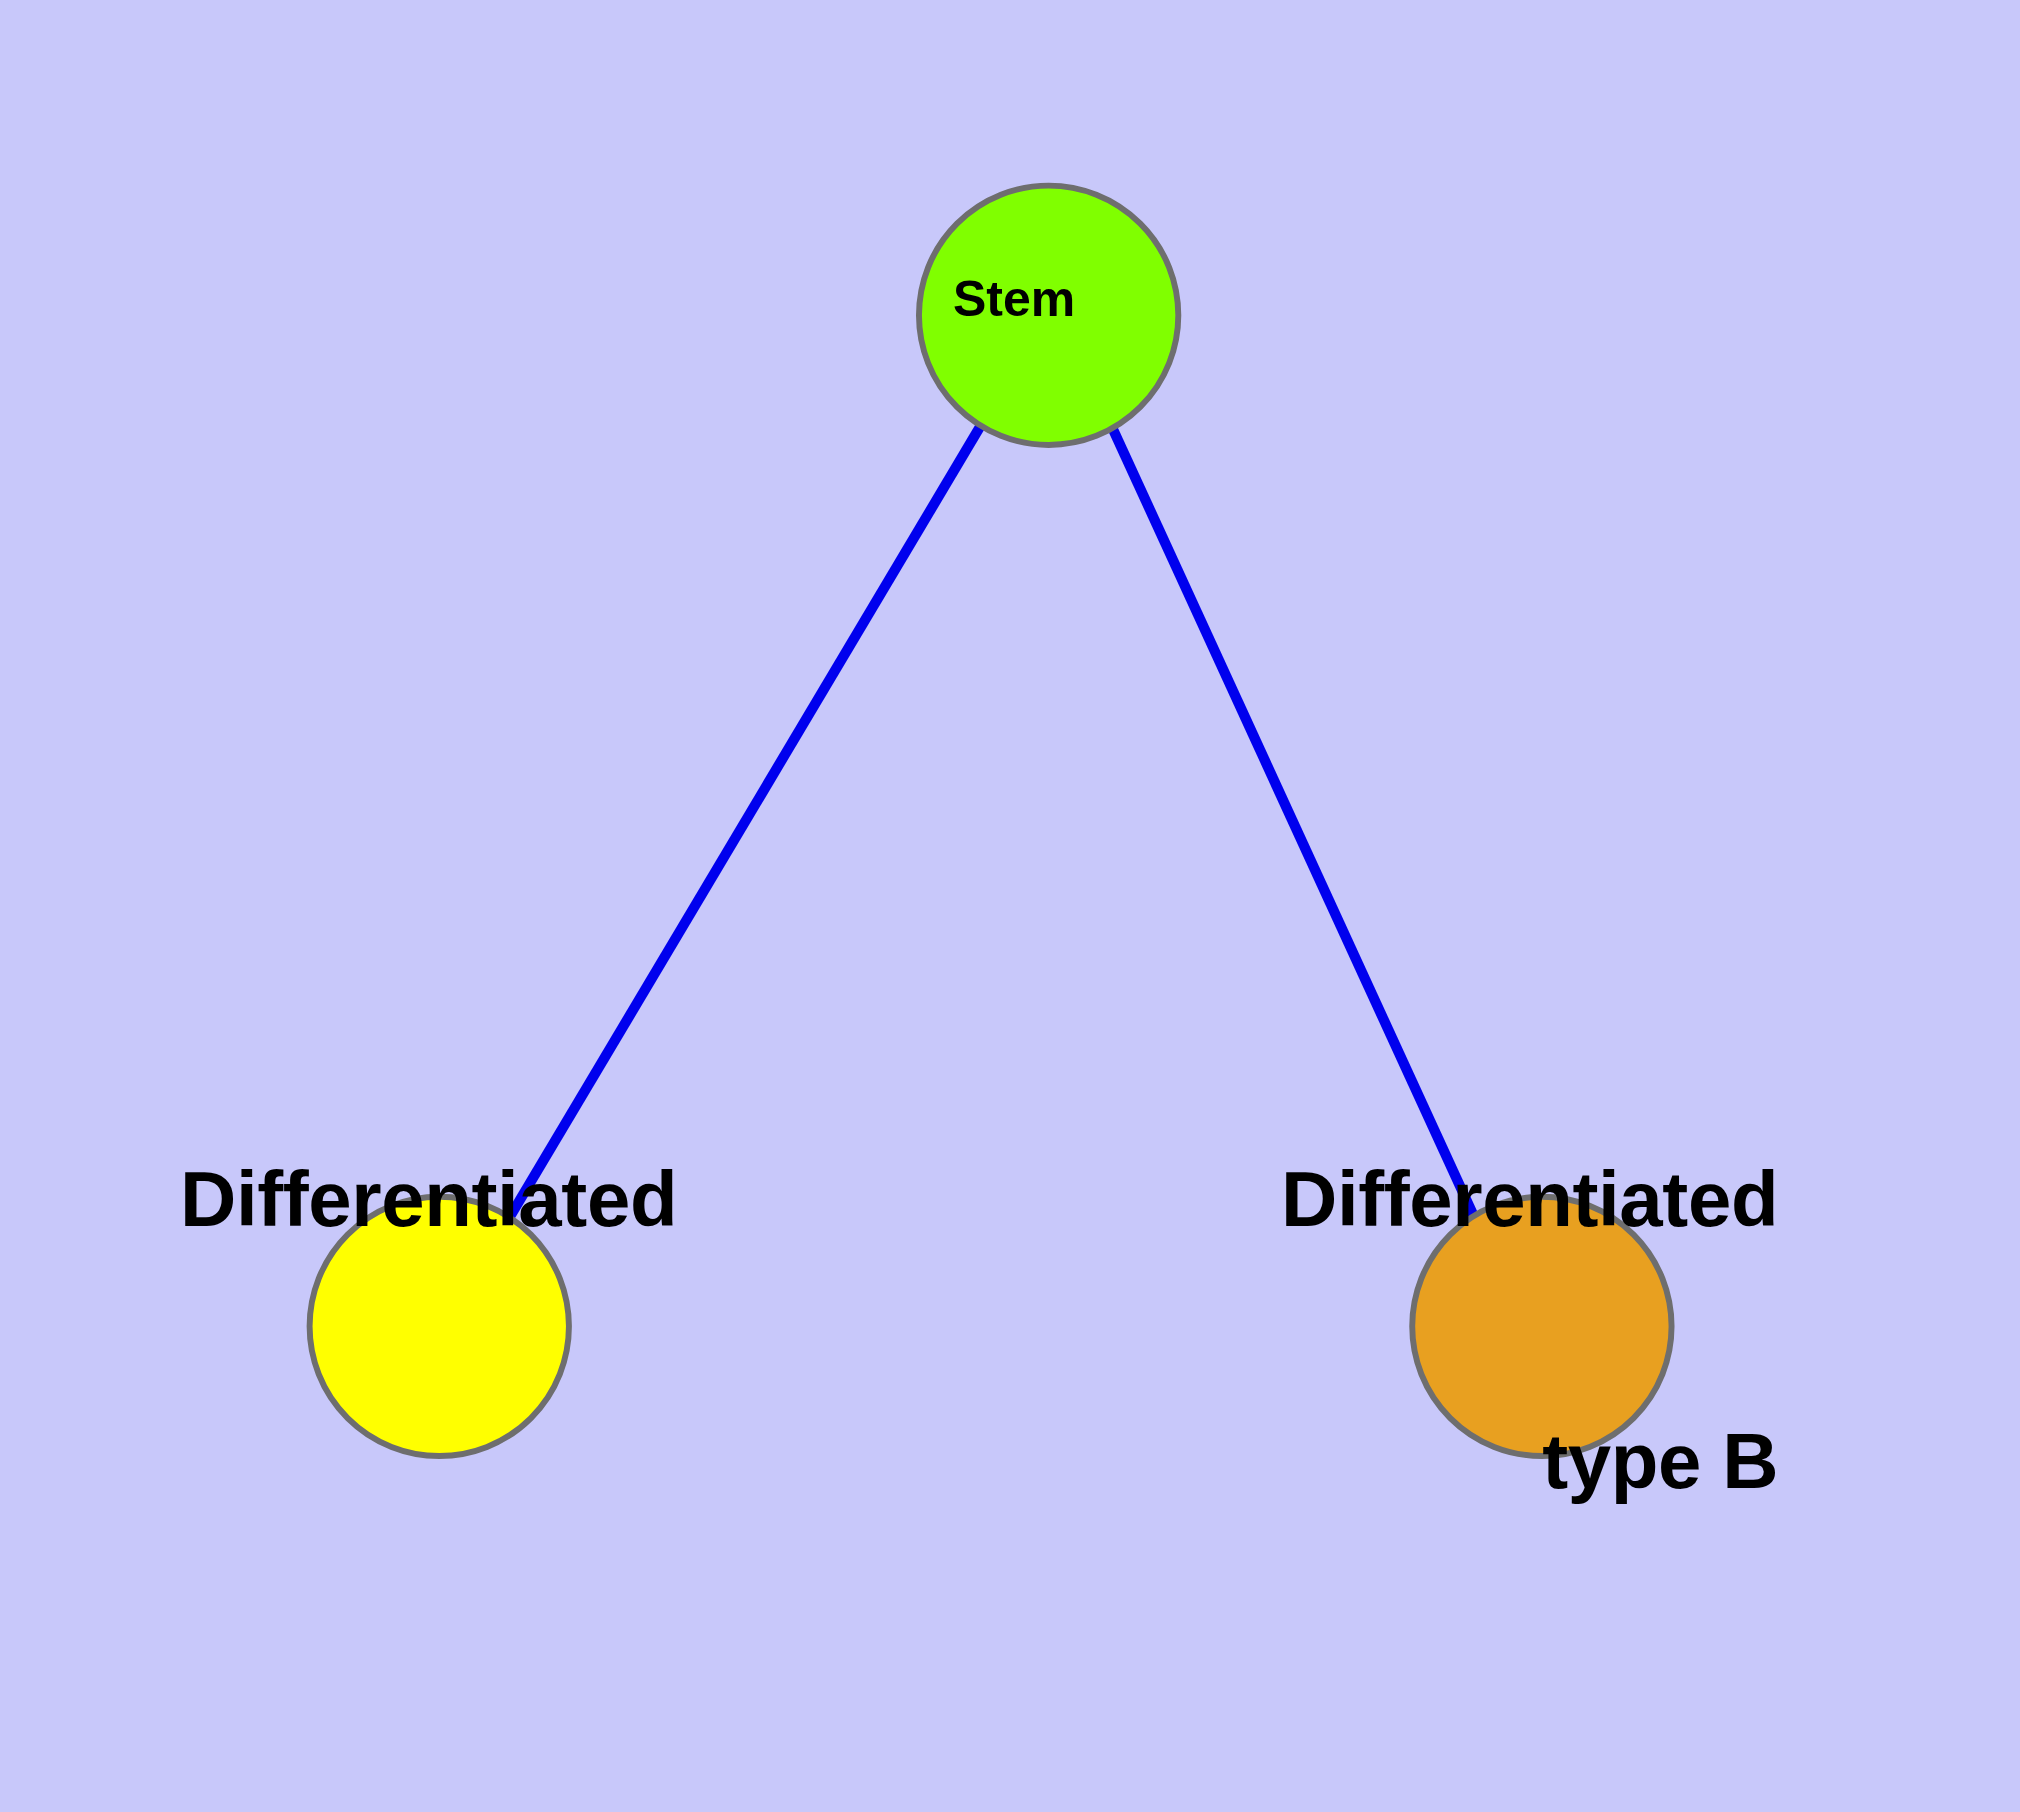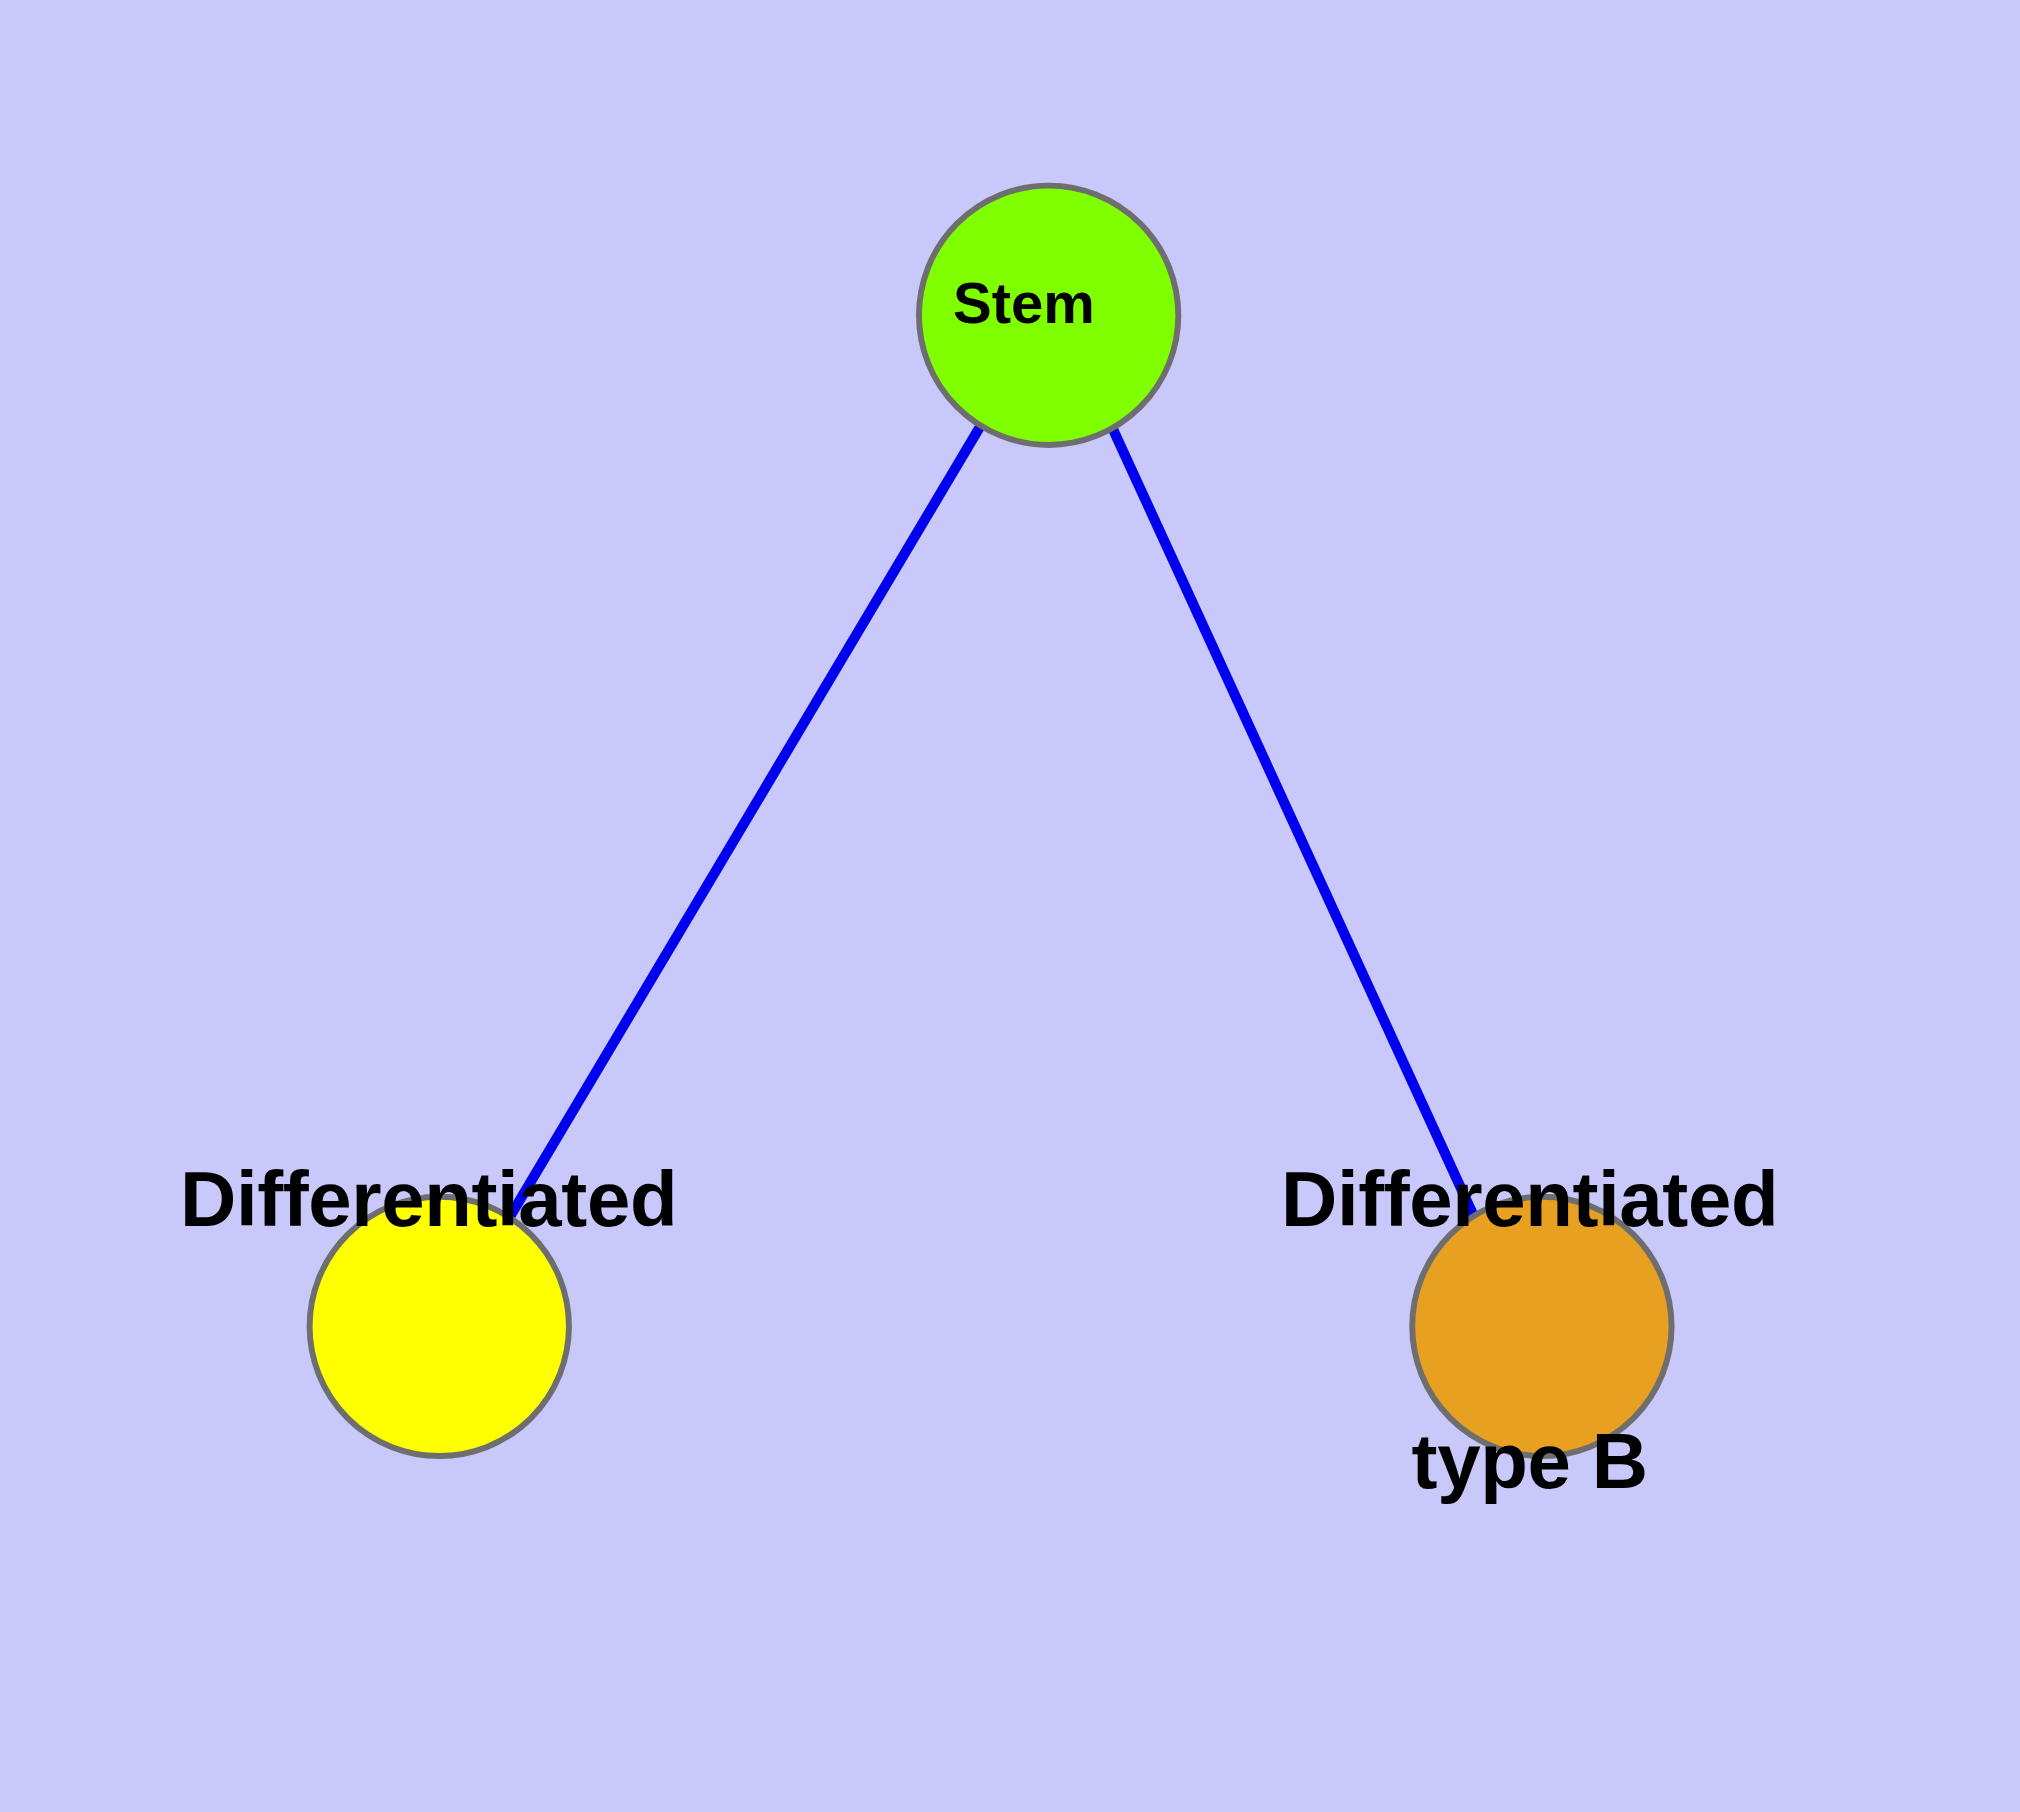--- a/index.html
+++ b/index.html
@@ -34,20 +34,21 @@
     font-size: 78px;
     line-height: 1.12;
     color: #000000;
     text-align: center;
     white-space: pre;
     pointer-events: none;
     -webkit-font-smoothing: antialiased;
   }
   .node-label.two-line {
     letter-spacing: -0.4px;
+    text-align: right;
   }
 </style>
 </head>
 <body style="width: 2021px; height: 1812px;">
 
 <div id="graph-canvas" style="width: 2021px; height: 1812px; background: rgb(200, 200, 250);">
 
   <svg id="graph-svg" viewBox="0 0 2384 2138" xmlns="http://www.w3.org/2000/svg">
 
     <g>
@@ -55,21 +56,21 @@
       <line id="edge-b" x1="1310" y1="500" x2="1740" y2="1438" stroke="#0000ee" stroke-width="12" stroke-linecap="butt"></line>
     </g>
 
     <g>
       <circle id="node-stem" cx="1237" cy="372" r="153" fill="#80ff00" stroke="#6e6e6e" stroke-width="7"></circle>
       <circle id="node-diff-a" cx="518" cy="1565" r="153" fill="#ffff00" stroke="#6e6e6e" stroke-width="7"></circle>
       <circle id="node-diff-b" cx="1819" cy="1565" r="153" fill="#e8a020" stroke="#6e6e6e" stroke-width="7"></circle>
     </g>
   </svg>
 
-  <div class="node-label" id="label-stem" style="font-size: 58px; color: rgb(0, 0, 0); left: 953px; top: 271px;">Stem</div>
+  <div class="node-label" id="label-stem" style="font-size: 50px; color: rgb(0, 0, 0); left: 953px; top: 271px;">Stem</div>
 
   <div class="node-label two-line" id="label-diff-a" style="font-size: 78px; color: rgb(0, 0, 0); left: 180px; top: 981px;">
     <div>Differentiated</div>
   </div>
 
   <div class="node-label two-line" id="label-diff-b" style="font-size: 78px; color: rgb(0, 0, 0); left: 1281px; top: 981px;">
     <div>Differentiated</div>
     <div>type B</div>
   </div>
 

